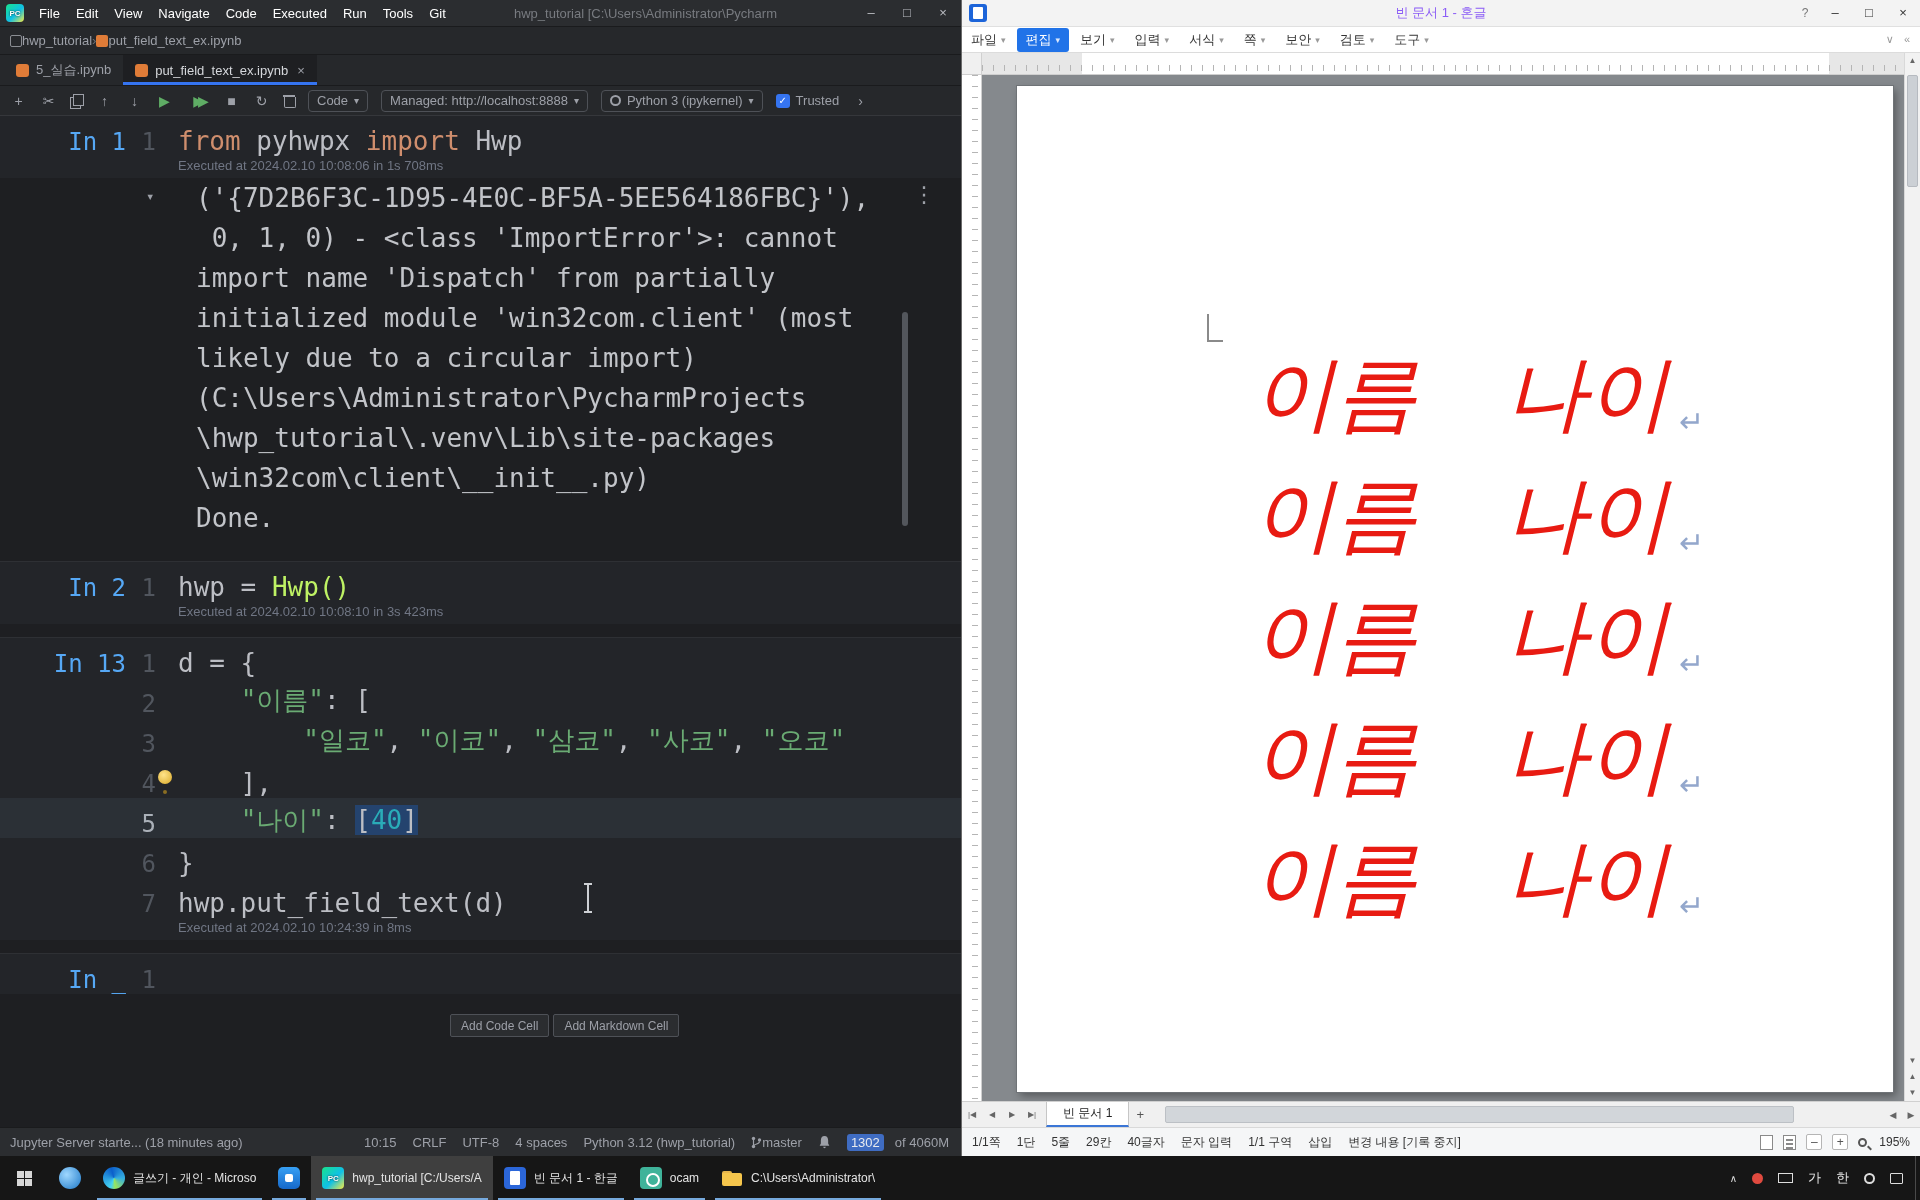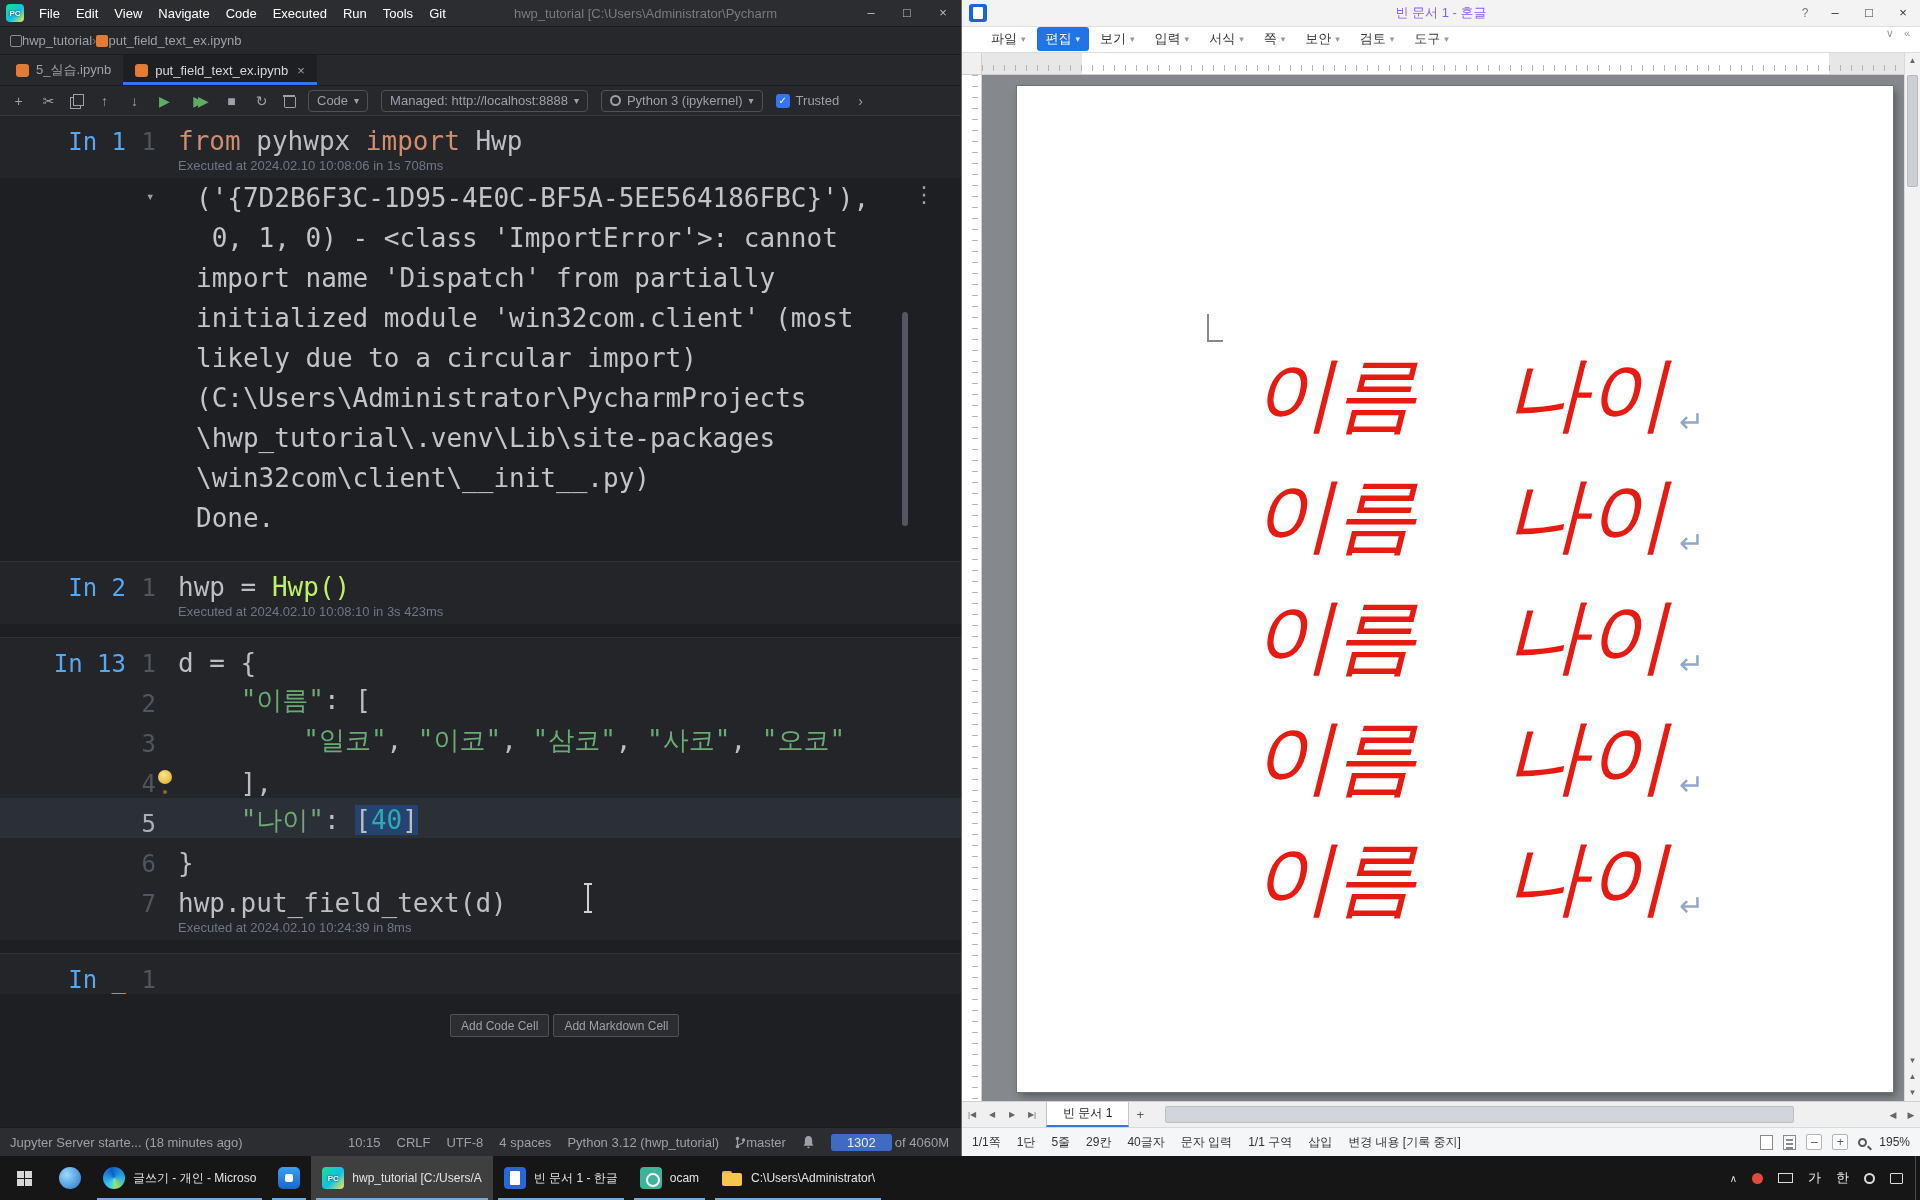--- a/index.html
+++ b/index.html
@@ -68,32 +68,32 @@
   .ibeam::before{content:"";position:absolute;left:5px;top:1px;bottom:1px;width:2px;background:#cdd0d4}
   .ibeam::after{content:"";position:absolute;left:2px;right:2px;top:0;height:2px;background:#cdd0d4;box-shadow:0 28px 0 #cdd0d4}
   .nb-addrow{position:absolute;left:450px;top:898px;display:flex;gap:4px}
   .nb-add{height:23px;padding:0 10px;border:1px solid #4e5157;background:#2b2d30;color:#9da0a8;font-size:12px;display:flex;align-items:center;border-radius:2px;font-family:"Liberation Sans",sans-serif}
 
   .pc-status{position:absolute;left:0;bottom:0;right:0;height:29px;background:#2b2d30;border-top:1px solid #1a1b1d;display:flex;align-items:center;font-size:13px;color:#9da0a8;padding:0 12px 0 10px}
   .st-right{margin-left:auto;display:flex;align-items:center;gap:16px}
   .st-it{white-space:nowrap}
   .branch{display:flex;align-items:center;}
   .mem{white-space:nowrap}
-  .mem-chip{background:#3f6cc2;color:#e8eaee;border-radius:3px;padding:1px 16px;margin-right:3px}
+  .mem-chip{background:#3f6cc2;color:#e8eaee;border-radius:3px;padding:1px 4px;margin-right:11px}
 
   
   #hwp{position:absolute;left:961px;top:0;width:959px;height:1156px;background:#f3f3f3;border-left:1px solid #6b6b6b;overflow:hidden;color:#333}
   .hwp-titlebar{position:absolute;left:0;top:0;right:0;height:27px;background:#f3f3f3;border-bottom:1px solid #e0e0e0;display:flex;align-items:center;font-size:13px}
   .hwp-logo{width:18px;height:18px;margin:0 8px 0 7px;border-radius:3px;background:#1c64d9;position:relative}
   .hwp-logo::after{content:"";position:absolute;left:4px;top:3px;width:10px;height:12px;background:#fff;border-radius:1px}
   .hwp-title{position:absolute;left:0;right:0;text-align:center;color:#8b5cf6;pointer-events:none}
   .hwp-tbtns{margin-left:auto;display:flex;align-items:center;z-index:2}
   .hwp-tbtns .sm{width:26px;text-align:center;color:#777;font-size:12px}
   .hwp-tbtns .wb{width:34px;text-align:center;color:#333;font-size:13px;line-height:26px}
-  .hwp-menubar{position:absolute;left:0;top:27px;right:0;height:26px;background:#fff;border-bottom:1px solid #dcdcdc;display:flex;align-items:flex-start;padding-left:20px;font-size:13px}
+  .hwp-menubar{position:absolute;left:0;top:27px;right:0;height:26px;background:#fff;border-bottom:1px solid #dcdcdc;display:flex;align-items:center;padding-left:0;font-size:13px}
   .hwp-menus{display:flex;gap:2px;align-items:center}
   .hwp-menu{display:flex;align-items:center;gap:4px;padding:3px 9px;border-radius:3px;color:#333}
   .hwp-menu.active{background:#2173e8;color:#fff}
   .hm-car{font-size:9px;color:#999}
   .hwp-menu.active .hm-car{color:#dce8fb}
   .hwp-menufold{margin-left:auto;margin-right:10px;color:#999;font-size:11px;display:flex;gap:10px}
 
   .hwp-body{position:absolute;left:0;top:53px;right:0;height:1048px;background:#85898d}
   .hwp-corner{position:absolute;left:0;top:0;width:20px;height:22px;background:#f0f0f0;border-right:1px solid #d0d0d0;border-bottom:1px solid #cfcfcf}
   .hwp-hruler{position:absolute;left:20px;top:0;right:16px;height:22px;background:#e7e7e7;border-bottom:1px solid #cfcfcf;overflow:hidden}

